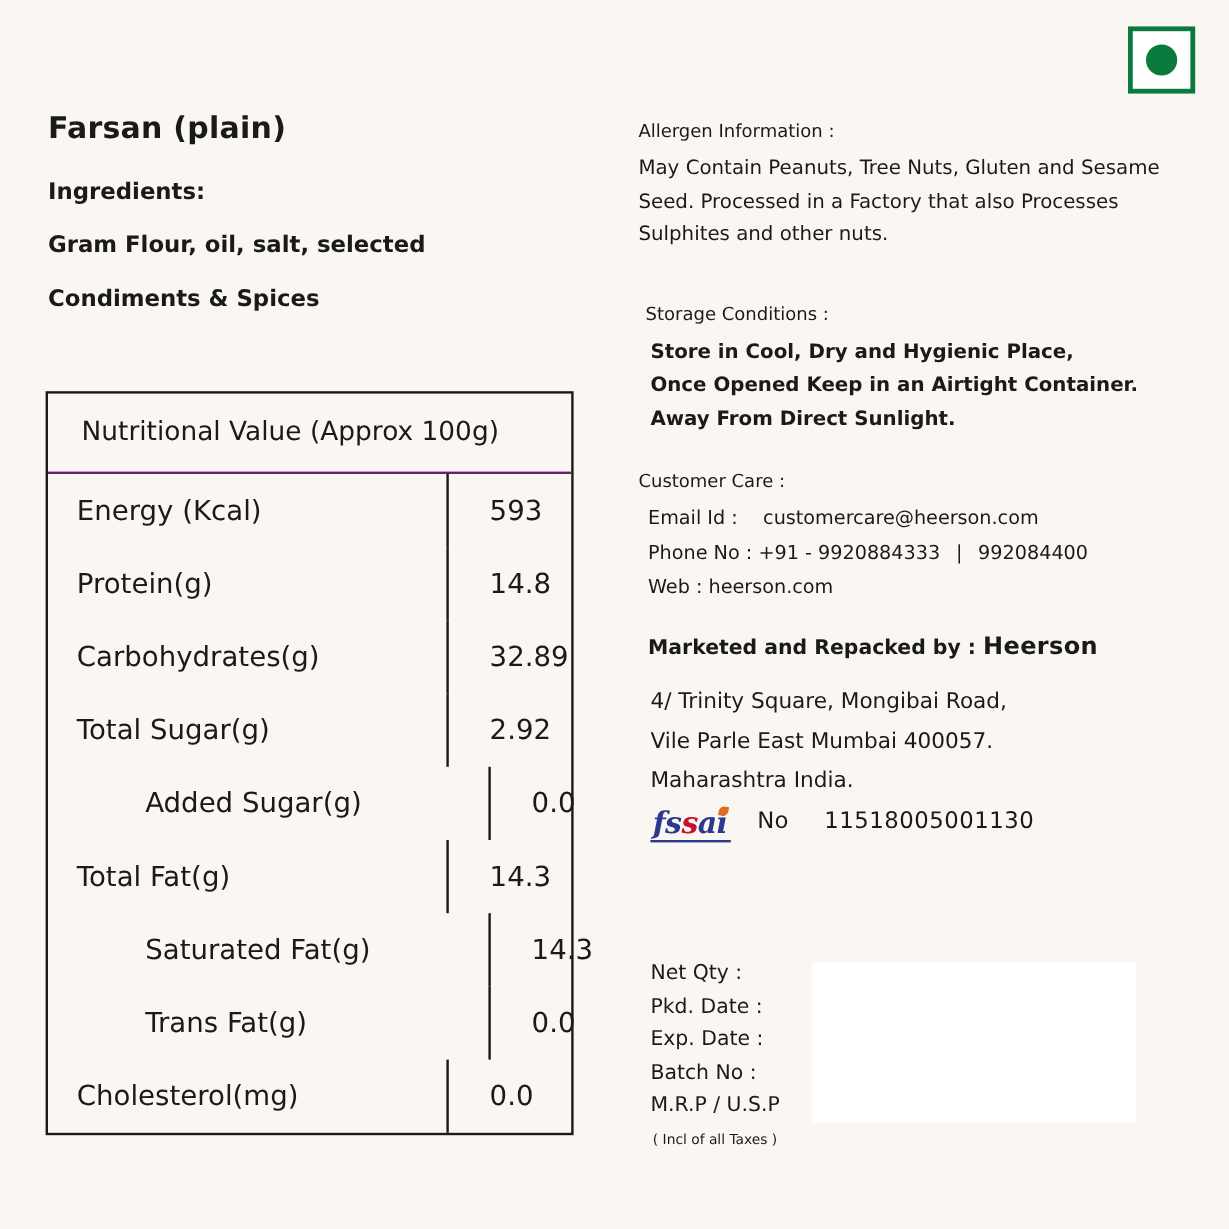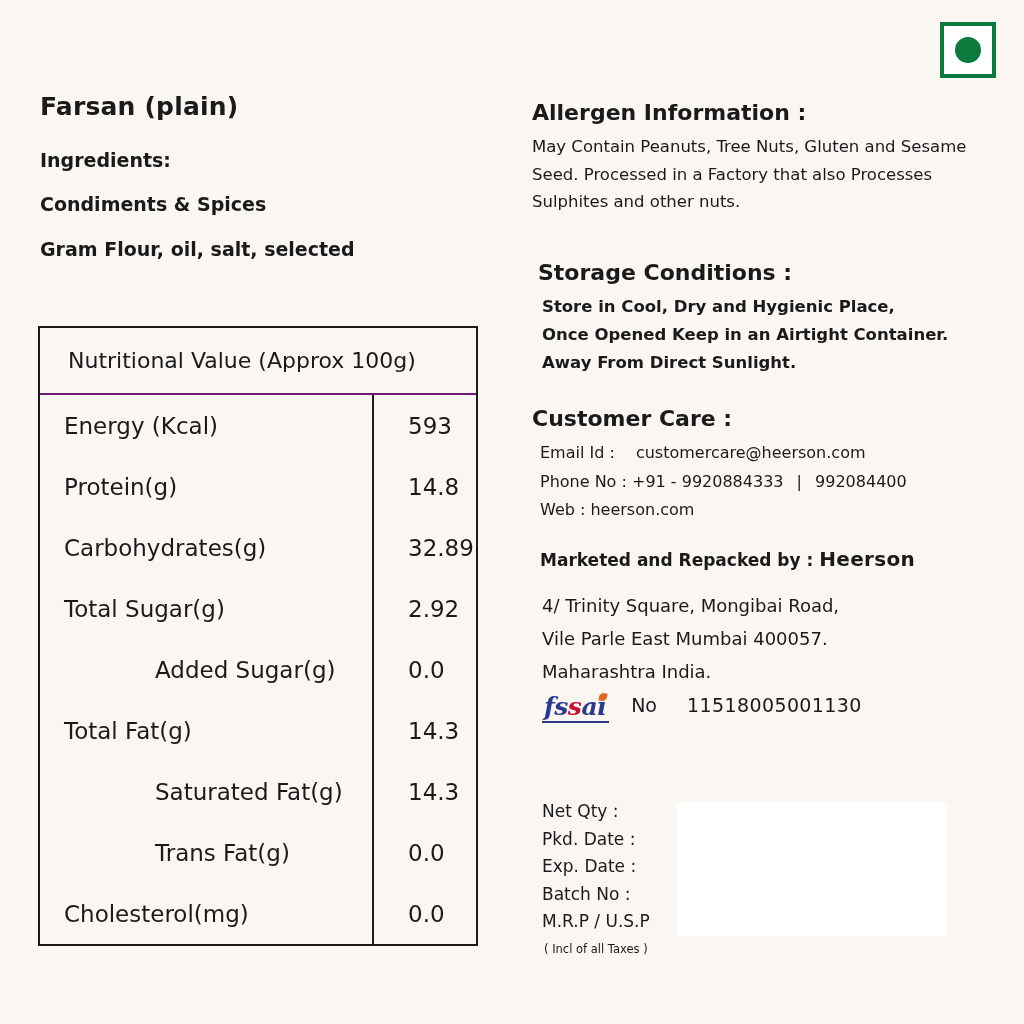--- a/index.html
+++ b/index.html
@@ -91,39 +91,40 @@
     width: 334px;
     box-sizing: border-box;
     font-size: 23px;
     padding-left: 24px;
     border-right: 2px solid #1a1a1a;
     align-self: stretch;
     display: flex;
     align-items: center;
   }
   .nutri-name.indent {
-    padding-left: 115px;
+    padding-left: 46px;
+    margin-left: 35px;
   }
   .nutri-value {
     flex: 1;
     box-sizing: border-box;
     font-size: 23px;
     padding-left: 34px;
   }
 
   
   .right-col {
     position: absolute;
     left: 532px;
     top: 100px;
     width: 480px;
   }
   .sec-head {
-    font-size: 22px;
-    font-weight: bold;
+    font-size: 15px;
+    font-weight: normal;
     margin: 0 0 8px 0;
   }
   .sec-body {
     font-size: 16.5px;
     line-height: 1.68;
     margin: 0;
   }
   .block-allergen { margin-bottom: 44px; }
   .block-storage  { margin-bottom: 30px; }
   .block-storage .sec-head { margin-left: 6px; }
@@ -215,22 +216,22 @@
 </head>
 <body>
 
 <div class="veg-mark">
   <div class="dot"></div>
 </div>
 
 <div class="left-col">
   <div class="product-title">Farsan (plain)</div>
   <div class="ing-label">Ingredients:</div>
+  <div class="ing-line">Gram Flour, oil, salt, selected</div>
   <div class="ing-line">Condiments &amp; Spices</div>
-  <div class="ing-line">Gram Flour, oil, salt, selected</div>
 </div>
 
 <div class="nutri-table">
   <div class="nutri-header">Nutritional Value (Approx 100g)</div>
   <div class="nutri-rows">
 
     <div class="nutri-row">
       <div class="nutri-name">Energy (Kcal)</div>
       <div class="nutri-value">593</div>
     </div>

